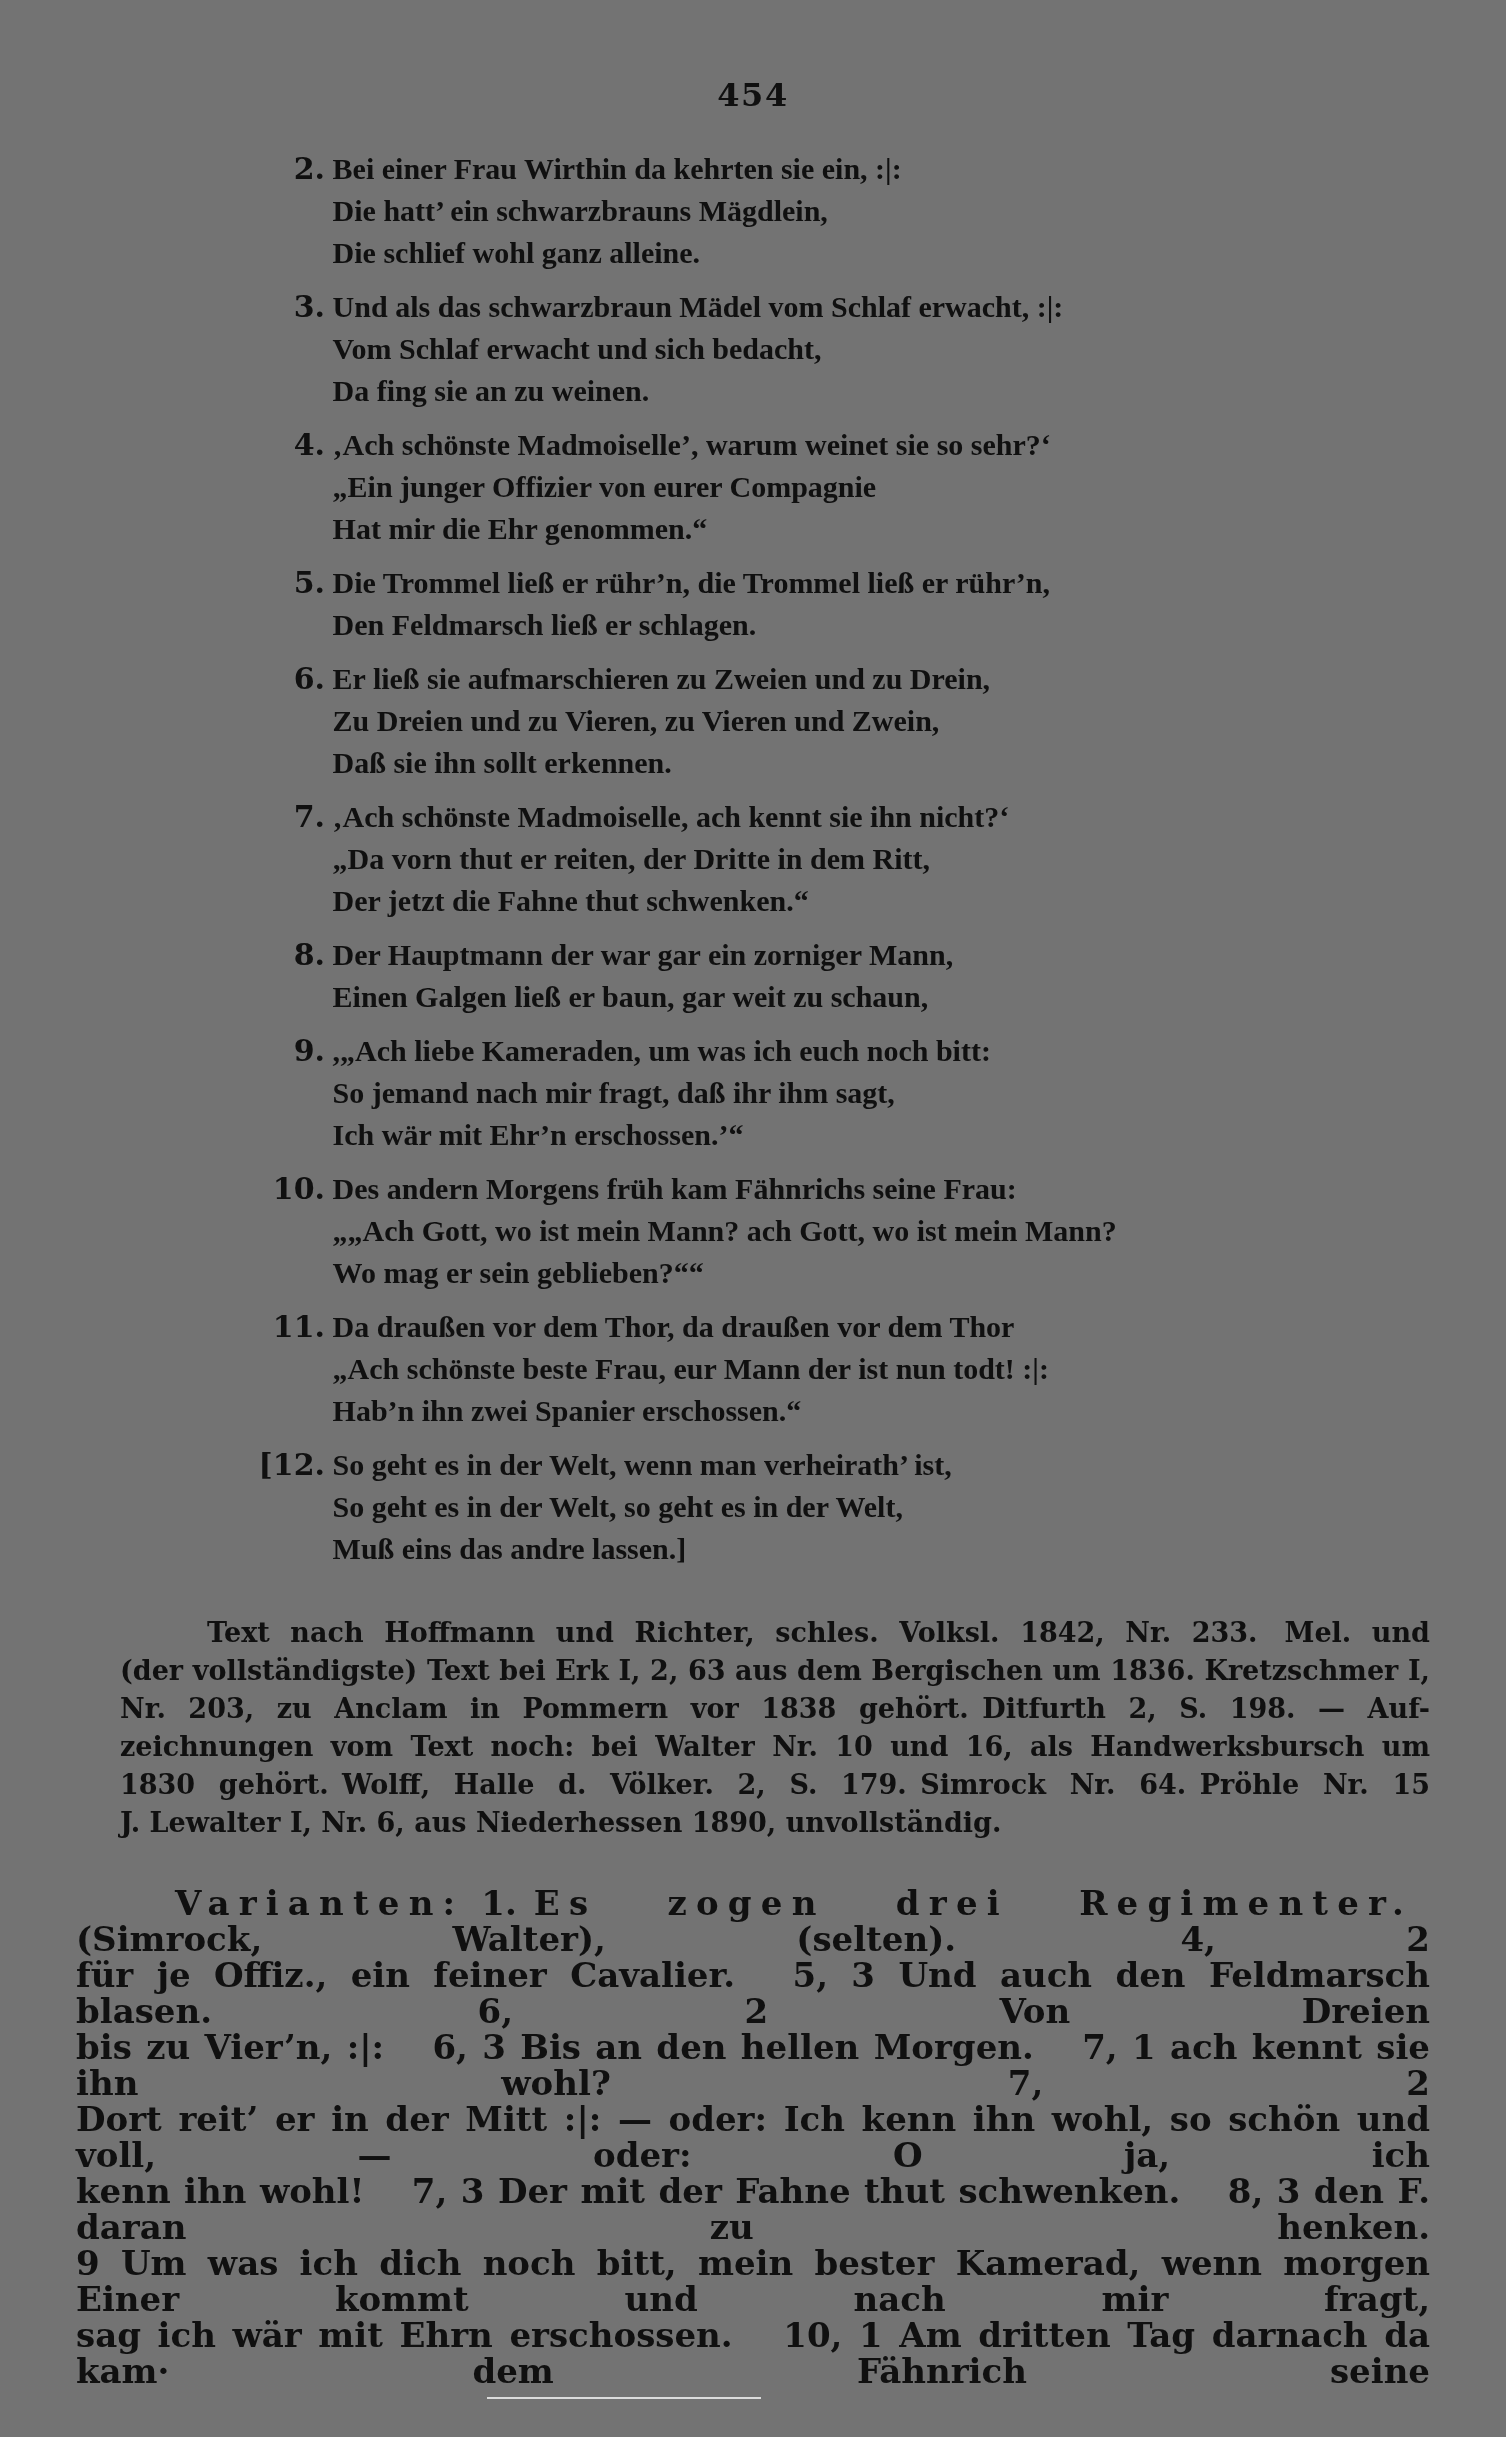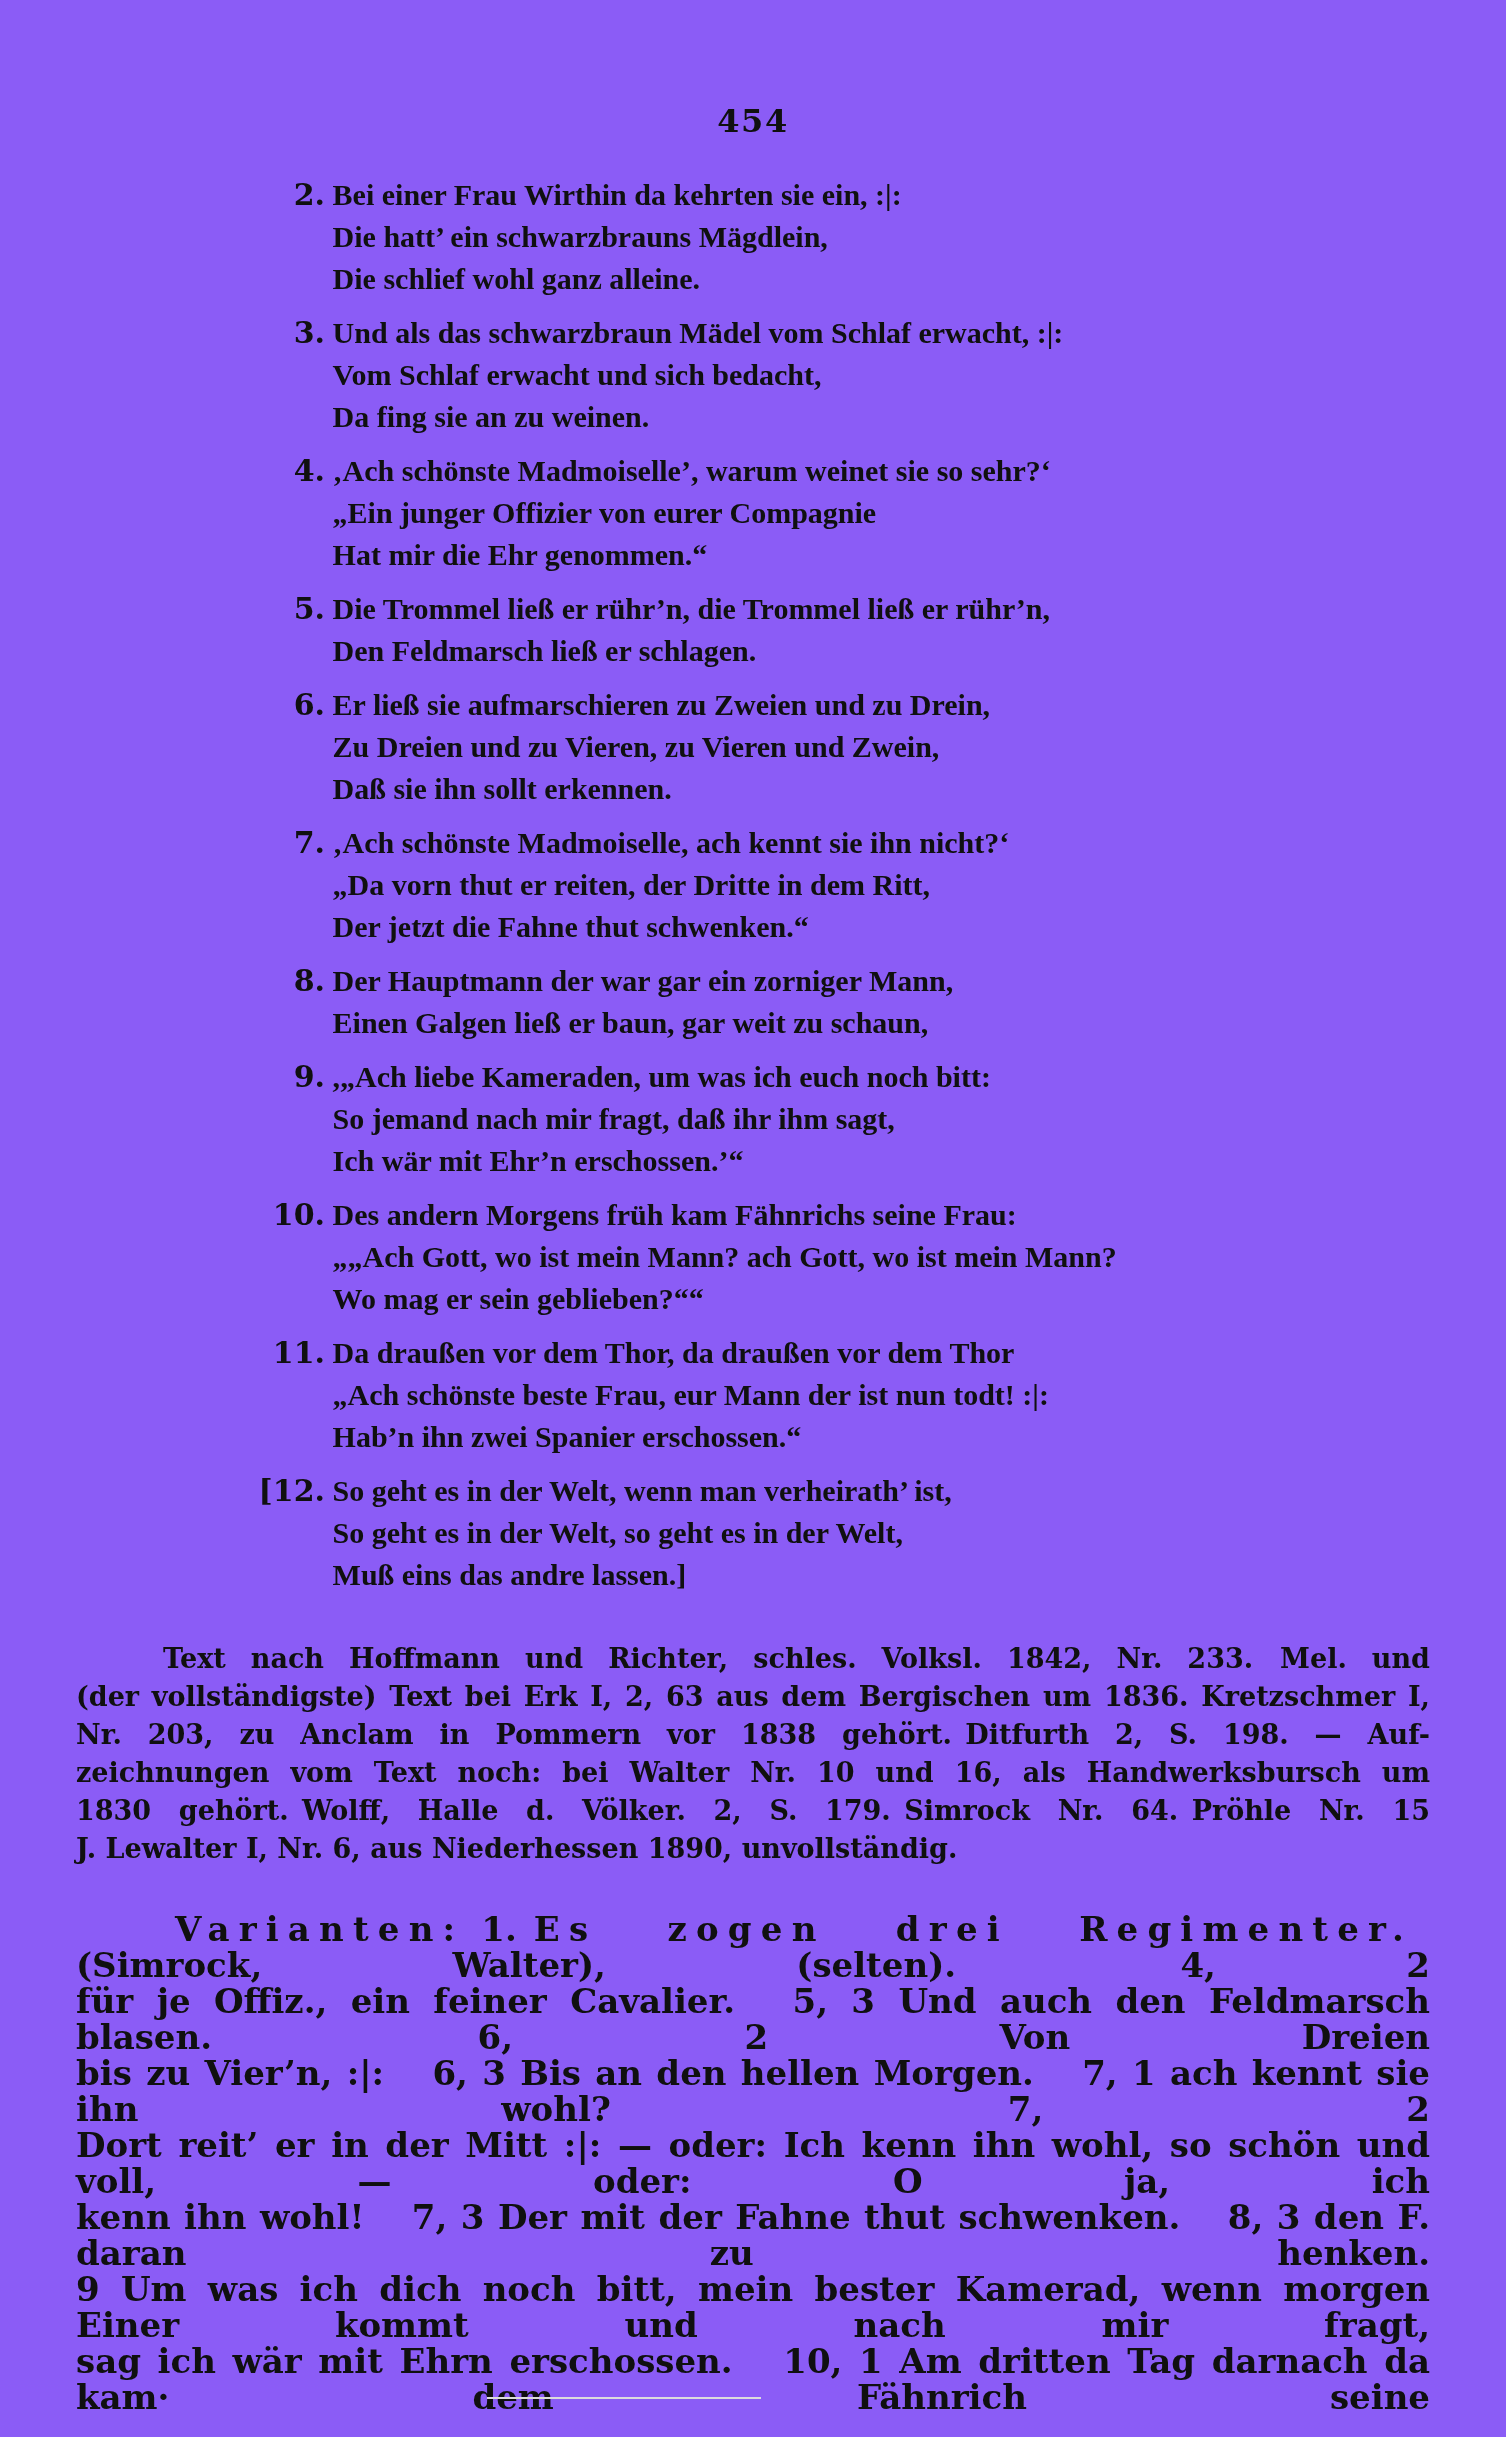--- a/index.html
+++ b/index.html
@@ -5,22 +5,22 @@
   html, body {
     margin: 0;
     padding: 0;
     background: #ffffff;
   }
   .page {
     position: relative;
     width: 1506px;
     height: 2438px;
     box-sizing: border-box;
-    padding: 104px 76px 0 76px;
-    background: #8b5cf6;
+    padding: 78px 76px 0 76px;
+    background: #737373;
     font-family: "DejaVu Serif", "Liberation Serif", serif;
     font-weight: 700;
     color: #101010;
     overflow: hidden;
   }
   .page-number {
     text-align: center;
     font-size: 32px;
     line-height: 35px;
     letter-spacing: 1.5px;
@@ -49,20 +49,21 @@
     white-space: nowrap;
   }
   .notes {
     margin-top: 44px;
     font-size: 27px;
     line-height: 38px;
   }
   .note-line {
     text-align: justify;
     text-align-last: justify;
+    margin-left: 44px;
   }
   .note-line:first-child { text-indent: 87px; }
   .note-line:last-child {
     text-align: left;
     text-align-last: left;
   }
   .varianten {
     margin-top: 43px;
     font-size: 34px;
     line-height: 36px;

